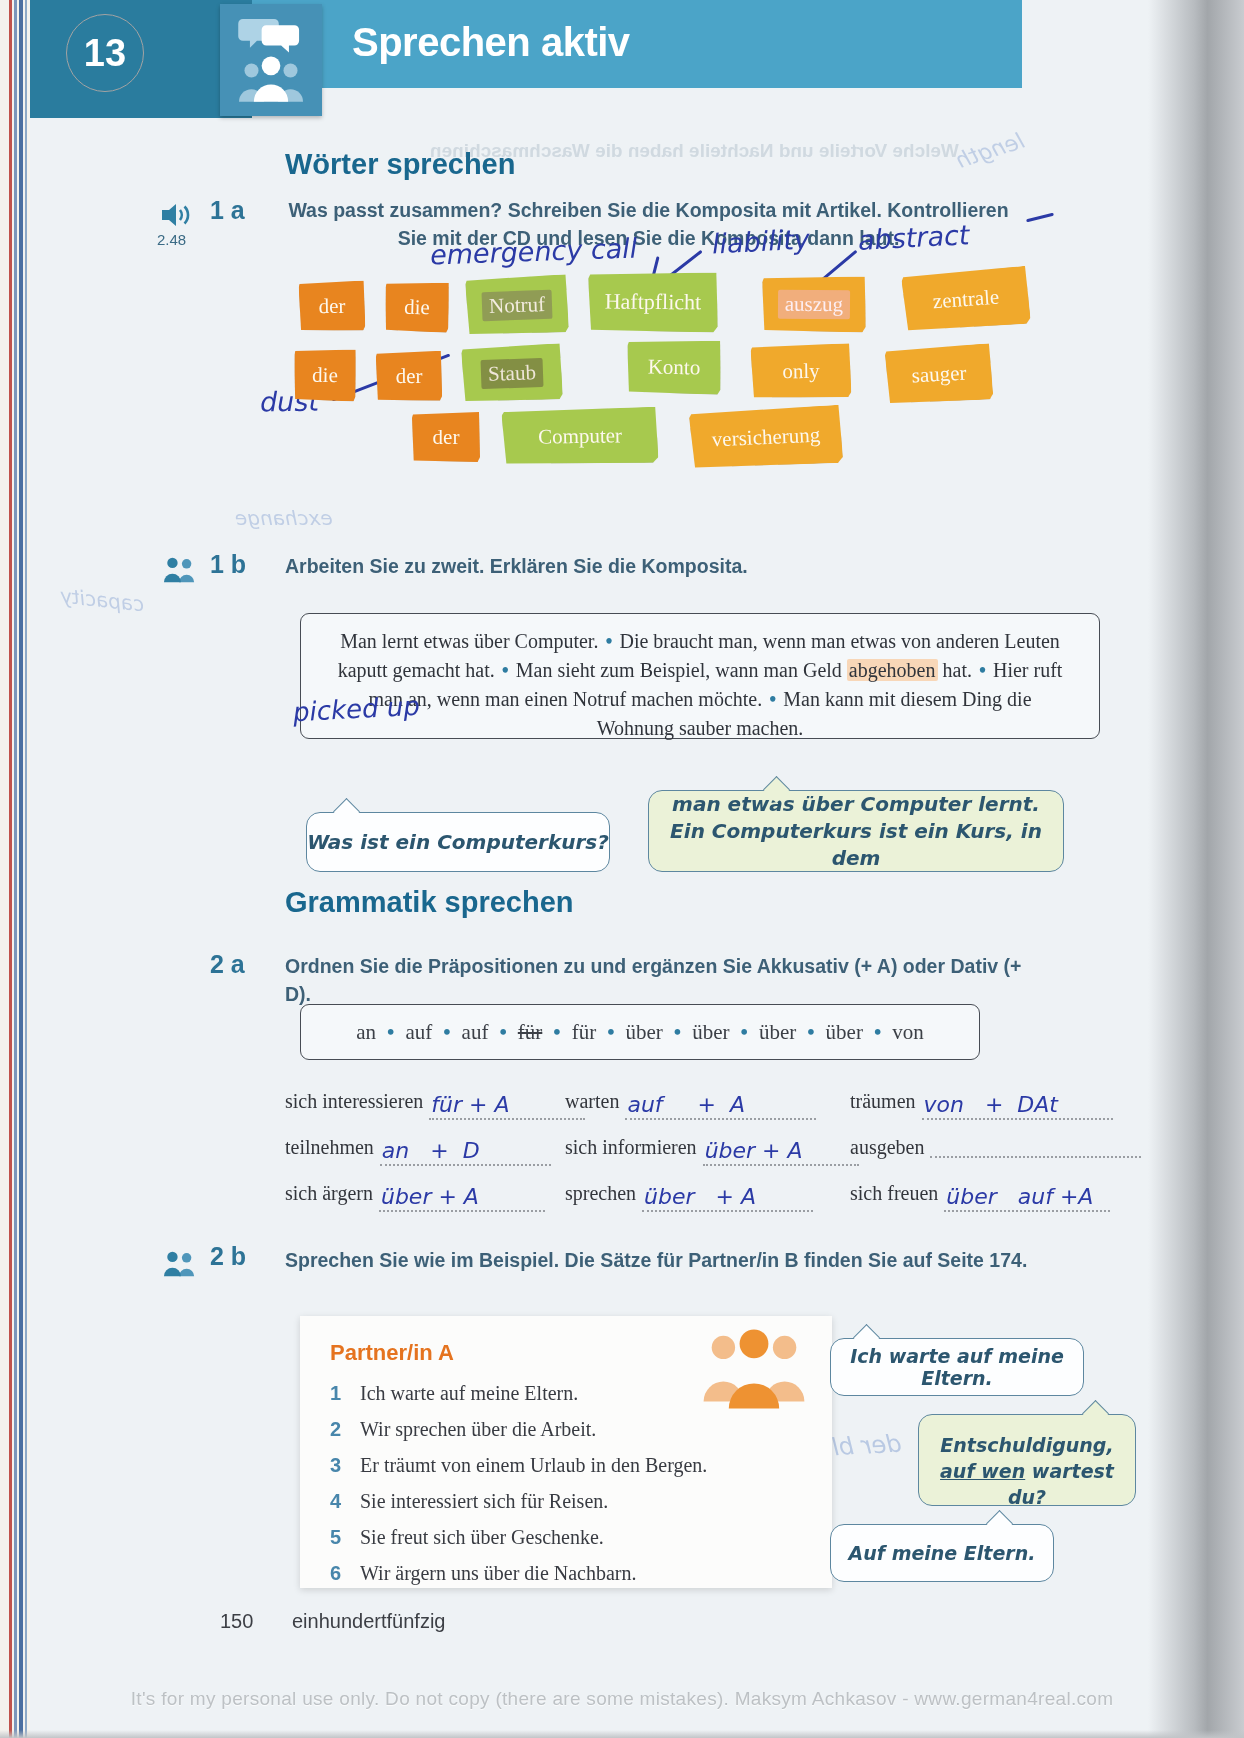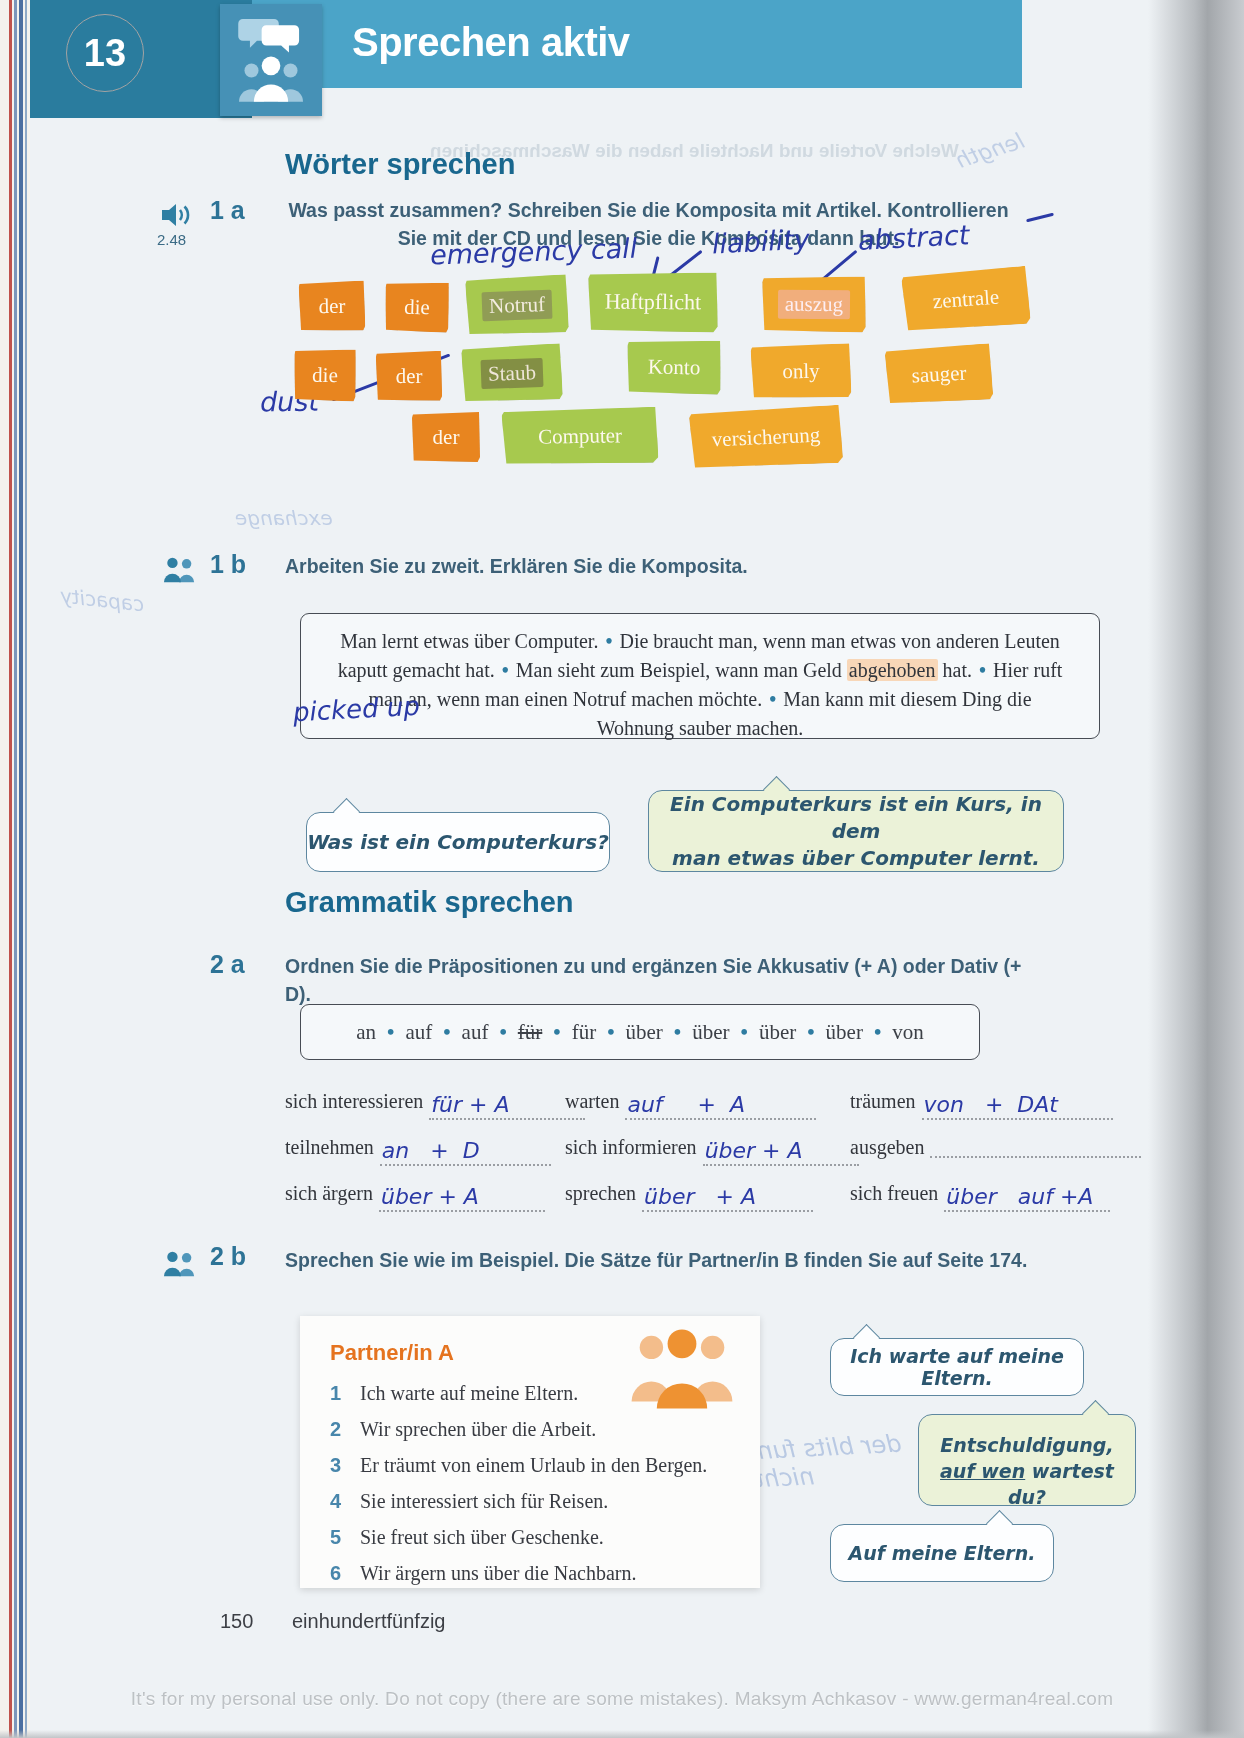--- a/index.html
+++ b/index.html
@@ -221,22 +221,22 @@
     </div>
   </div>
   <div class="hand" style="left:293px;top:694px;font-size:26px;transform:rotate(-3deg);">picked up</div>
 
   <div class="bubble" style="left:306px;top:796px;width:302px;height:58px;font-size:20px;margin-top:16px;">
     <span class="tail" style="left:30px;"></span>
     <span>Was ist ein Computerkurs?</span>
   </div>
   <div class="bubble green" style="left:648px;top:790px;width:414px;height:80px;font-size:20px;line-height:27px;">
     <span class="tail" style="left:118px;"></span>
+    <span>man etwas über Computer lernt.</span>
     <span>Ein Computerkurs ist ein Kurs, in dem</span>
-    <span>man etwas über Computer lernt.</span>
   </div>
 
   <div class="h-section" style="left:285px;top:886px;">Grammatik sprechen</div>
   <div class="exnum" style="left:210px;top:950px;">2 a</div>
   <div class="instr" style="left:285px;top:952px;width:745px;">Ordnen Sie die Präpositionen zu und ergänzen Sie Akkusativ (+ A) oder Dativ (+ D).</div>
 
   <div class="rbox" style="left:300px;top:1004px;width:678px;height:54px;">
     <div class="prepline">
       <span class="wb">an</span>
         <span class="wbdot">•</span>
@@ -276,21 +276,21 @@
     <svg width="34" height="27" viewBox="0 0 36 27">
       <circle cx="25" cy="7.5" r="5" fill="#4f96ba"></circle>
       <path d="M17 27 a8 8 0 0 1 16 0z" fill="#4f96ba"></path>
       <circle cx="10" cy="6.5" r="5.5" fill="#2f7fa3"></circle>
       <path d="M1 27 a9 9 0 0 1 18 0z" fill="#2f7fa3"></path>
     </svg>
   </span>
   <div class="exnum" style="left:210px;top:1242px;">2 b</div>
   <div class="instr" style="left:285px;top:1246px;width:745px;">Sprechen Sie wie im Beispiel. Die Sätze für Partner/in B finden Sie auf Seite 174.</div>
 
-  <div class="card" style="left:300px;top:1316px;width:460px;height:272px;">
+  <div class="card" style="left:300px;top:1316px;width:532px;height:272px;">
     <div class="card-title">Partner/in A</div>
     <span class="trio-icon">
       <svg width="112" height="90" viewBox="0 0 120 100">
         <circle cx="26" cy="26" r="13" fill="#f3bd8b"></circle>
         <path d="M4 86 a22 22 0 0 1 44 0z" fill="#f3bd8b"></path>
         <circle cx="94" cy="26" r="13" fill="#f3bd8b"></circle>
         <path d="M72 86 a22 22 0 0 1 44 0z" fill="#f3bd8b"></path>
         <circle cx="60" cy="22" r="16" fill="#ee9232"></circle>
         <path d="M32 94 a28 28 0 0 1 56 0z" fill="#ee9232"></path>
       </svg>

